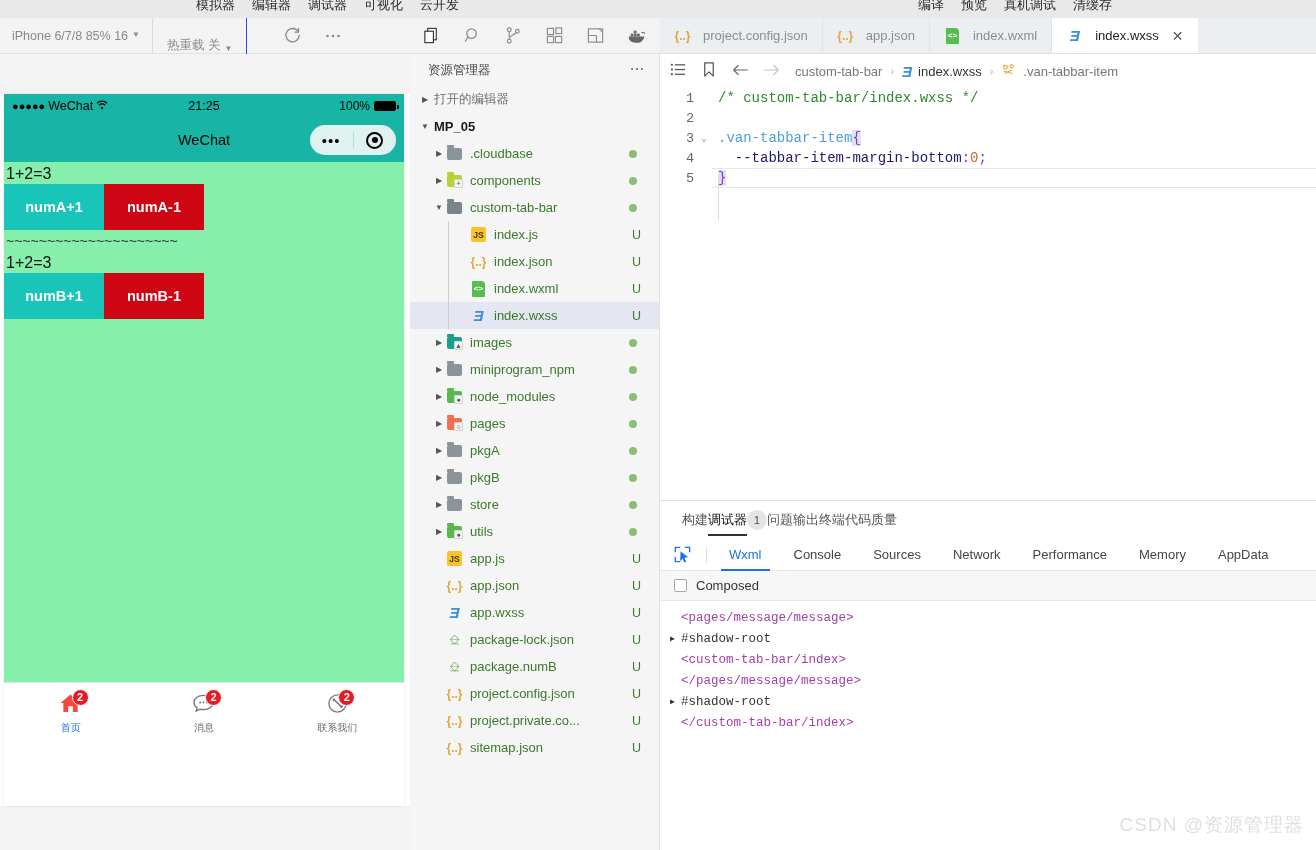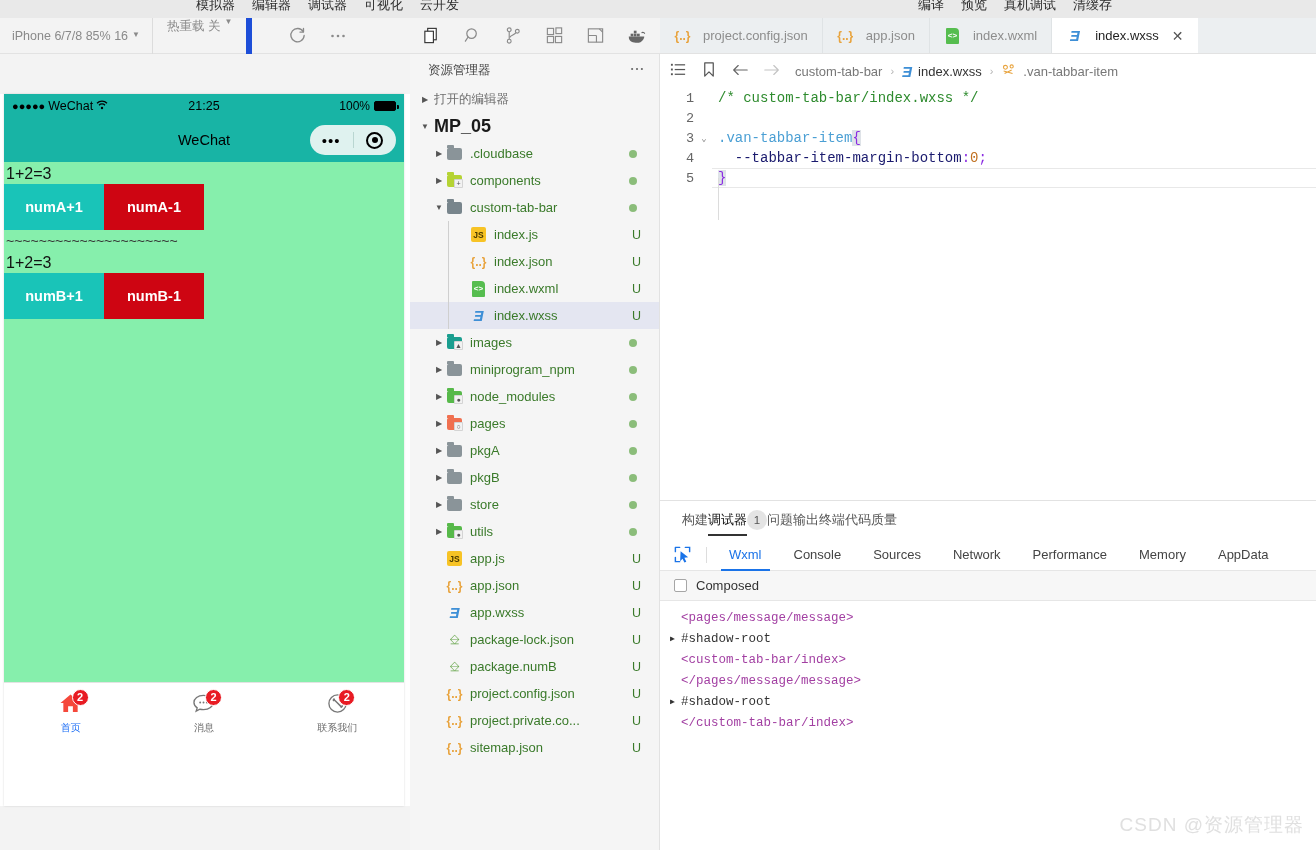--- a/index.html
+++ b/index.html
@@ -48,22 +48,22 @@
   .sim-device {
     padding: 0 12px 0 12px;
     font-size: 12.5px; color: #8a8a8a;
     height: 36px; display: flex; align-items: center;
     border-right: 1px solid #dcdcdc;
     white-space: nowrap;
   }
   .sim-hotreload {
     padding: 0 14px;
     font-size: 12.5px; color: #8a8a8a;
-    height: 36px; display: flex; align-items: flex-start;
-    border-right: 6px solid #1d4ed8;
+    height: 36px; display: flex; align-items: flex-end;
+    border-right: 1px solid #1d4ed8;
     white-space: nowrap;
   }
   .caret { font-size: 8px; margin-left: 4px; position: relative; top: -1px; }
   .sim-icons { display: flex; align-items: center; gap: 22px; padding-left: 36px; }
   .ico { display: inline-flex; align-items: center; justify-content: center; }
 
   
   .activity-bar {
     position: absolute; top: 18px; left: 410px;
     width: 250px; height: 36px;
@@ -193,21 +193,21 @@
     position: relative;
   }
   .tree-row.selected { background: #e4e6f1; }
   .arrow {
     width: 14px; font-size: 8px; color: #555;
     display: inline-flex; align-items: center; justify-content: center;
     flex: 0 0 14px;
   }
   .arrow.blank { visibility: hidden; }
   .tree-label { margin-left: 2px; white-space: nowrap; }
-  .lbl-root { color: #1a1a1a; font-weight: bold; font-size: 18px; }
+  .lbl-root { color: #1a1a1a; font-weight: bold; font-size: 13px; }
   .lbl-gray { color: #6e6e6e; font-size: 12.5px; }
   .lbl-green { color: #3a7a2a; }
   .status-dot {
     position: absolute; right: 22px;
     width: 8px; height: 8px; border-radius: 50%;
     background: #8bbd7a;
   }
   .status-u {
     position: absolute; right: 18px;
     color: #3a7a2a; font-size: 12.5px; font-weight: 500;

